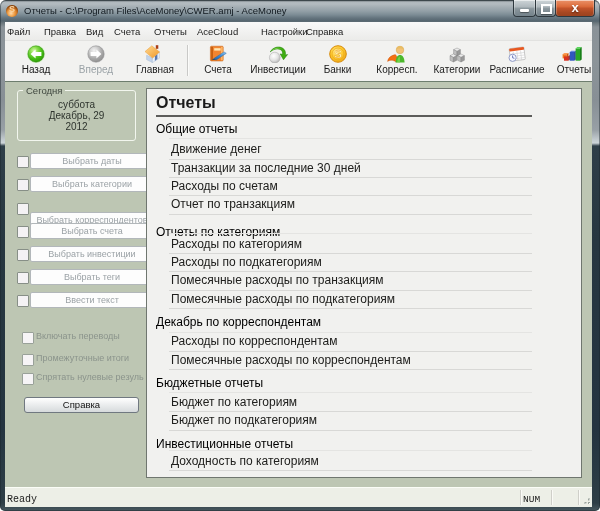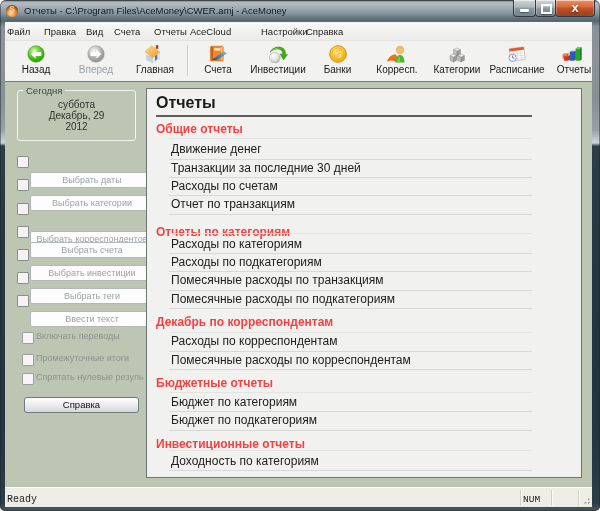--- a/index.html
+++ b/index.html
@@ -32,31 +32,31 @@
 #sage{left:5px;top:82px;width:587px;height:405px;background:#bdc6b3;}
 #stline{left:5px;top:487px;width:587px;height:1px;background:#fbfdf7;}
 #status{left:5px;top:488px;width:587px;height:19px;background:#edefe7;}
 #status .txt{position:absolute;top:6px;font-size:10px;color:#1a1a1a;font-family:Liberation Mono, monospace;}
 .ssep{position:absolute;top:2px;width:1px;height:15px;background:#cfcfc9;box-shadow:1px 0 0 #fafaf6;}
 
 #grpbox{left:17px;top:90px;width:117px;height:49px;border:1px solid #f2f6ee;border-radius:3px;}
 #grplab{left:23px;top:85px;font-size:9.5px;color:#3e463e;padding:0 3px;}
 .date{position:absolute;left:17px;width:119px;text-align:center;font-size:10px;color:#2e342e;}
 .sbtn{position:absolute;left:30px;width:124px;height:16px;background:#fdfdfd;border:1px solid #b2b7ba;border-radius:2px;
-font-size:9px;color:#9ba2a6;text-align:center;line-height:15px;overflow:hidden;white-space:nowrap;box-sizing:border-box;margin-top:19px;}
+font-size:9px;color:#9ba2a6;text-align:center;line-height:15px;overflow:hidden;white-space:nowrap;box-sizing:border-box;}
 .scb{position:absolute;left:17px;width:10px;height:10px;background:#f4f2f4;border:1px solid #878f87;border-radius:1px;}
 .scb2{position:absolute;left:22px;width:10px;height:10px;background:#f6f4f6;border:1px solid #99a199;border-radius:1px;}
 .slab{position:absolute;left:36px;font-size:9px;color:#8b948c;white-space:nowrap;}
 #helpbtn{left:24px;top:397px;width:115px;height:16px;border:1px solid #707880;border-radius:3px;box-sizing:border-box;
 background:linear-gradient(#ffffff,#eceeef 45%,#d6dadc 100%);font-size:9.5px;color:#111;text-align:center;line-height:14px;}
 
 #panel{left:146px;top:88px;width:436px;height:390px;background:#f1f1ef;border:1px solid #6f766f;box-sizing:border-box;}
 #ph1{left:156px;top:94px;font-size:16px;font-weight:bold;color:#1a1a1a;}
 #prule{left:156px;top:115px;width:376px;height:2px;background:#5c5c5a;}
-.sec{position:absolute;left:156px;font-size:12px;font-weight:bold;color:#ef4444;white-space:nowrap;}
+.sec{position:absolute;left:156px;font-size:12px;font-weight:normal;color:#000000;white-space:nowrap;}
 .itm{position:absolute;left:171px;font-size:12px;color:#20201e;white-space:nowrap;}
 .sep{position:absolute;left:169px;width:363px;height:1px;background:#d8d8d6;}
 .sepl{position:absolute;left:169px;width:363px;height:1px;background:#e4e4e2;}
 </style></head><body>
 <div id="win"></div>
 <div class="abs" id="appico">
     <span>S</span>
   </div>
 <div class="abs" id="title">Отчеты - C:\Program Files\AceMoney\CWER.amj - AceMoney</div>
 <div class="cb cbg" id="b-min">
@@ -68,21 +68,21 @@
 <div class="cb" id="b-cls">
     <i>x</i>
   </div>
 
 <div class="abs" id="menubar">
 <span style="left:2px">Файл</span>
     <span style="left:39px">Правка</span>
     <span style="left:81px">Вид</span>
 <span style="left:109px">Счета</span>
     <span style="left:149px">Отчеты</span>
-    <span style="left:185px">AceCloud</span>
+    <span style="left:192px">AceCloud</span>
 <span style="left:256px">Настройки</span>
     <span style="left:301px">Справка</span>
 </div>
 
 <div class="abs" id="toolbar"></div>
 <div class="abs" id="tbsep"></div>
 
 <svg class="tbi" style="left:24px" viewBox="0 0 24 18">
  <defs>
       <radialGradient id="gG" cx="38%" cy="30%" r="75%">

